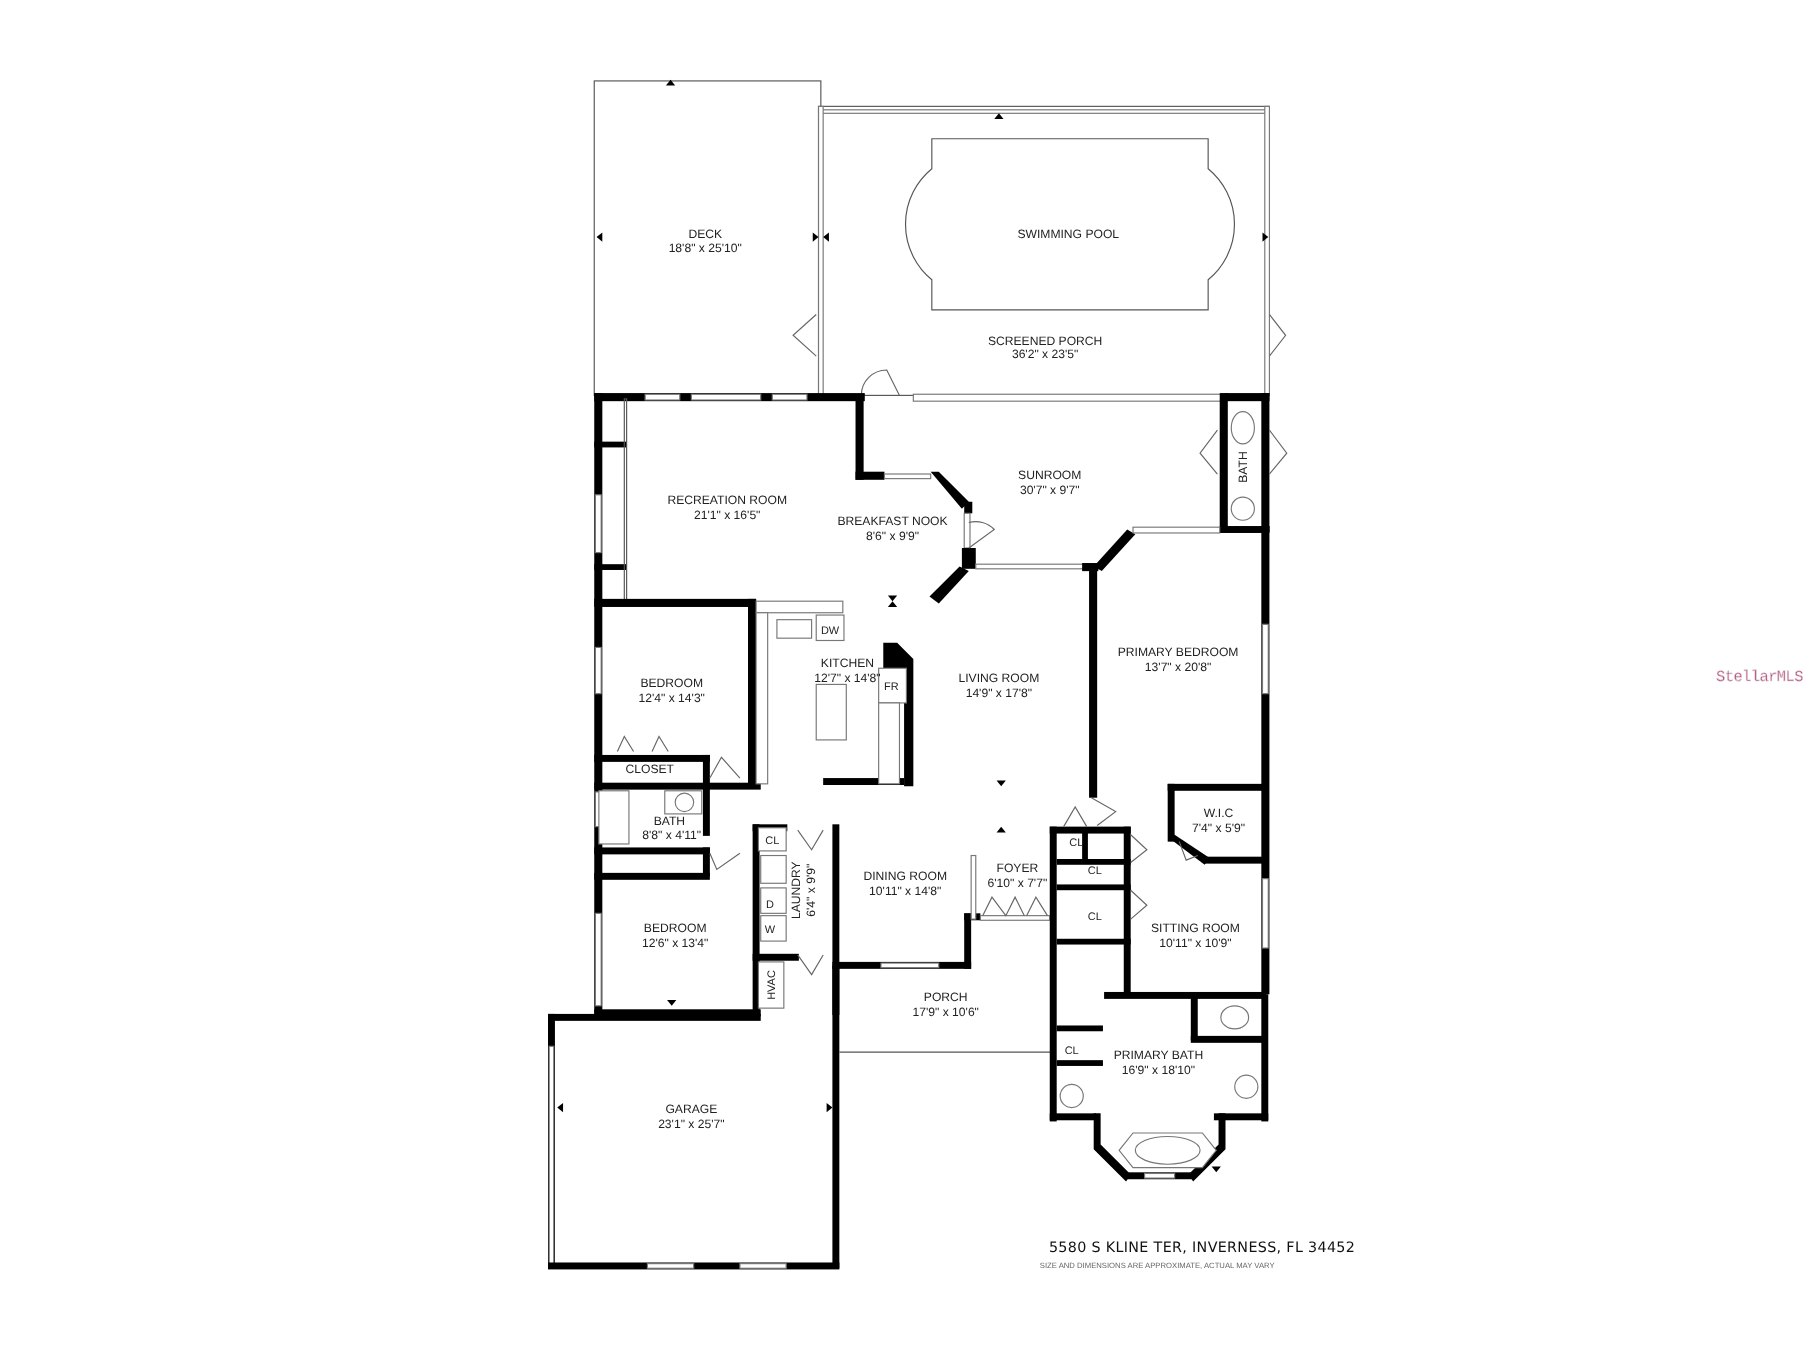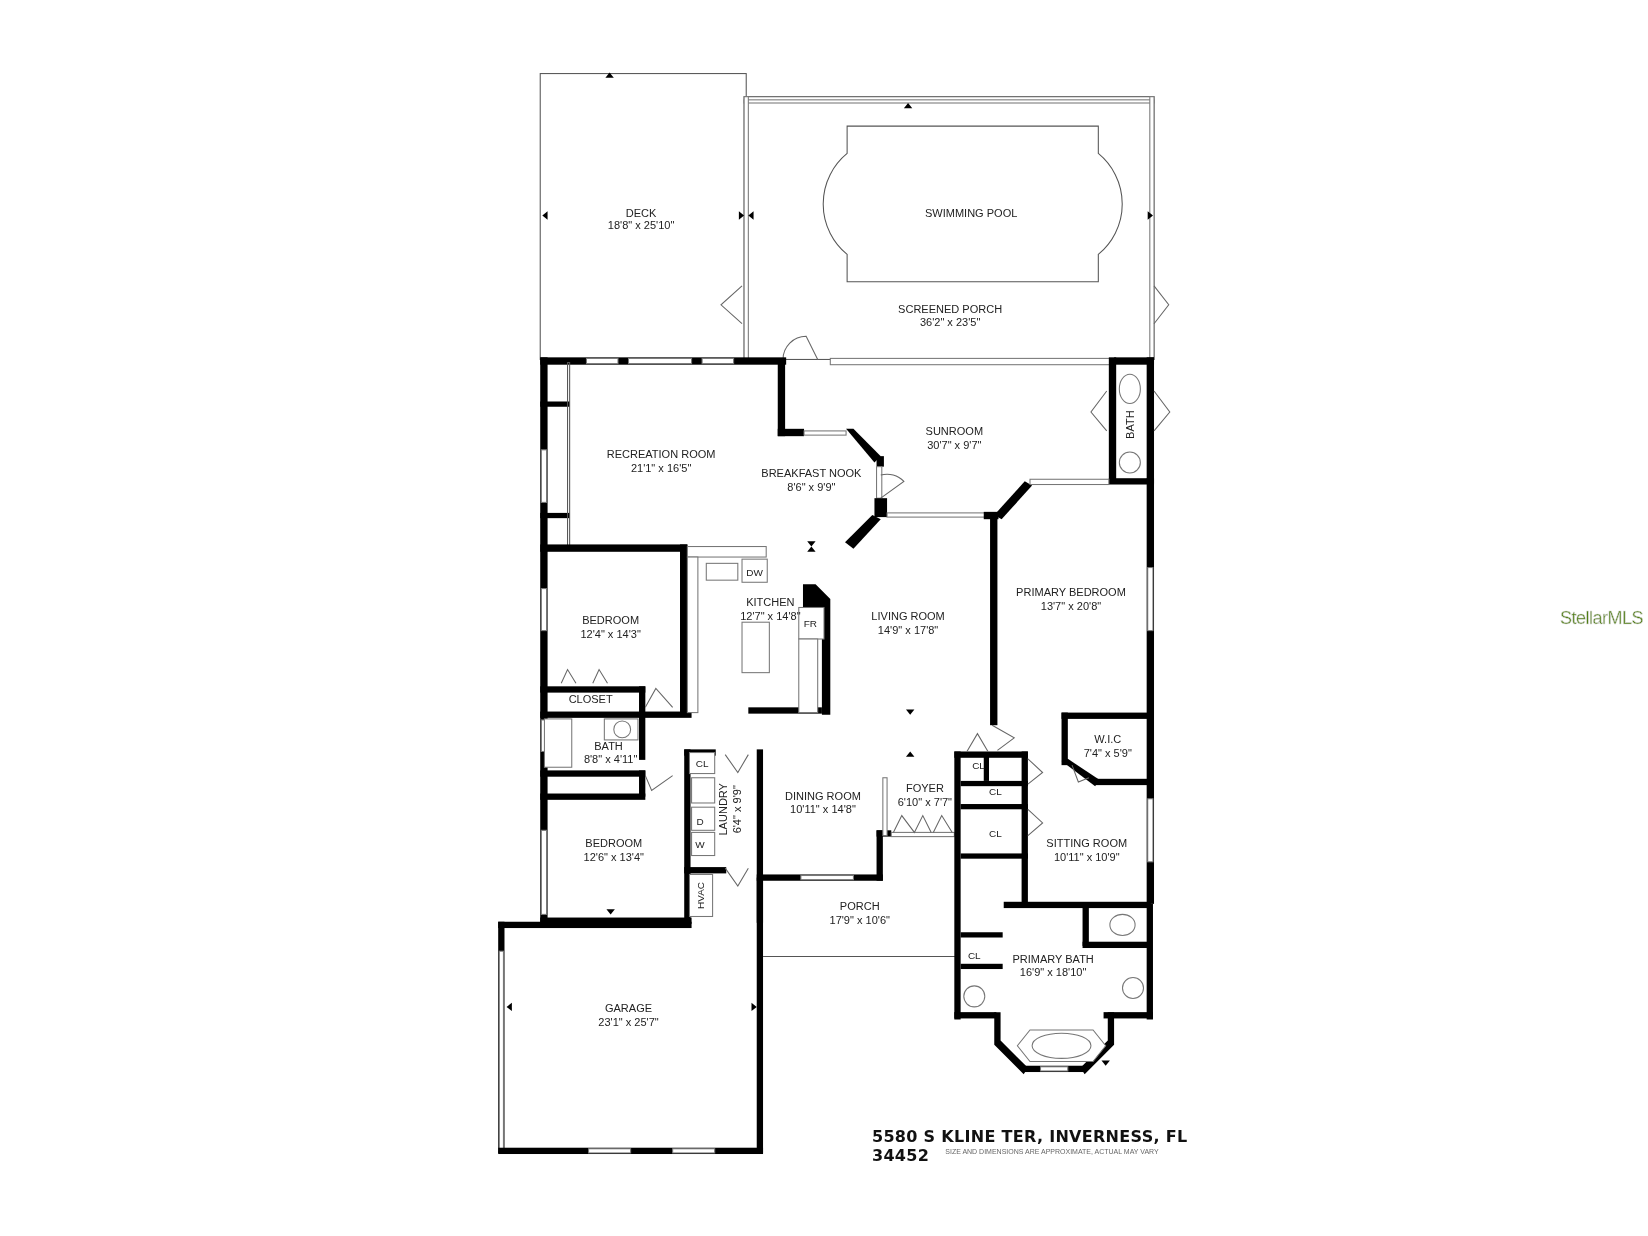--- a/index.html
+++ b/index.html
@@ -6,23 +6,23 @@
   body{width:1648px;height:1236px;overflow:hidden;position:relative;font-family:"Liberation Sans",sans-serif;}
   #plan{position:absolute;left:0;top:0;width:1648px;height:1236px;}
   .wall{fill:#000;}
   .thin{fill:none;stroke:#555;stroke-width:1;}
   .win{fill:#fff;stroke:#777;stroke-width:1;}
   .door{fill:none;stroke:#666;stroke-width:1;}
   .fix{fill:#fff;stroke:#777;stroke-width:1;}
   .lbl{font-family:"Liberation Sans",sans-serif;font-size:10.5px;fill:#222;text-anchor:middle;}
   .lbl-sm{font-family:"Liberation Sans",sans-serif;font-size:9.5px;fill:#222;text-anchor:middle;}
   .mark{fill:#000;}
-  .addr{position:absolute;left:872px;top:1127px;width:360px;text-align:left;font-family:"DejaVu Sans",sans-serif;font-weight:bold;font-size:16px;color:#111;letter-spacing:0.3px;}
+  .addr{position:absolute;left:872px;top:1127px;width:360px;text-align:right;font-family:"DejaVu Sans",sans-serif;font-weight:normal;font-size:13px;color:#111;letter-spacing:0.3px;}
   .disc{position:absolute;left:872px;top:1148px;width:360px;text-align:center;font-family:"Liberation Sans",sans-serif;font-size:7px;color:#666;}
-  .wm{position:absolute;left:1560px;top:608px;font-family:Liberation Sans, sans-serif;font-size:18px;color:#4d7c0f;-webkit-text-stroke:0.6px #d8d8d8;letter-spacing:-0.5px;}
+  .wm{position:absolute;left:1560px;top:608px;font-family:Liberation Mono, monospace;font-size:14px;color:#be185d;-webkit-text-stroke:0.6px #d8d8d8;letter-spacing:-0.5px;}
 </style>
 </head>
 <body>
 
 <svg id="plan" viewBox="0 0 1568 1176" xmlns="http://www.w3.org/2000/svg">
 
   <g>
     <rect x="514" y="70" width="196" height="272" class="thin"></rect>
   </g>
 

